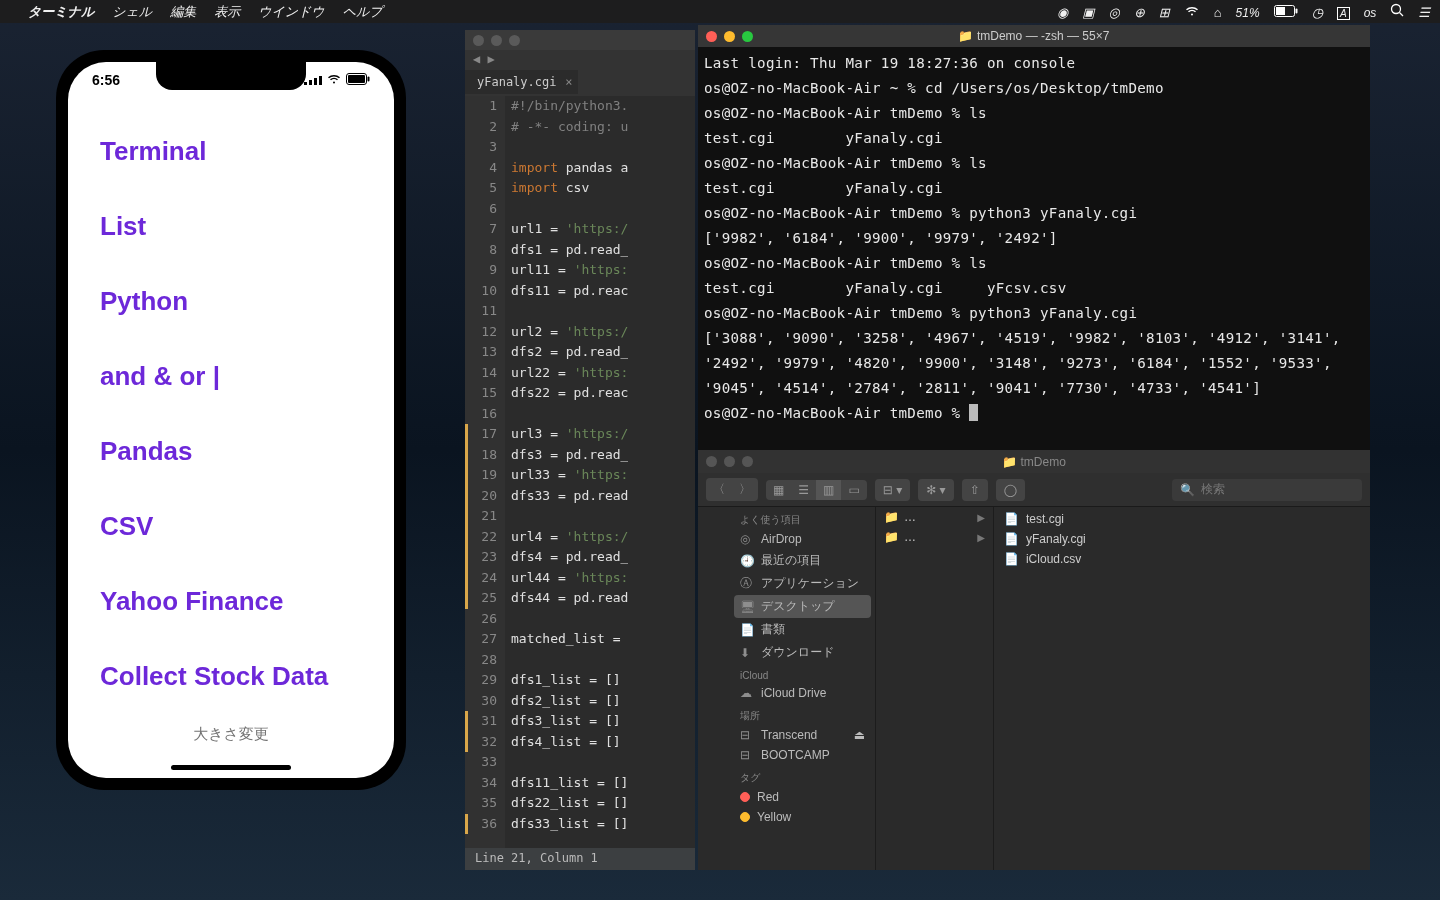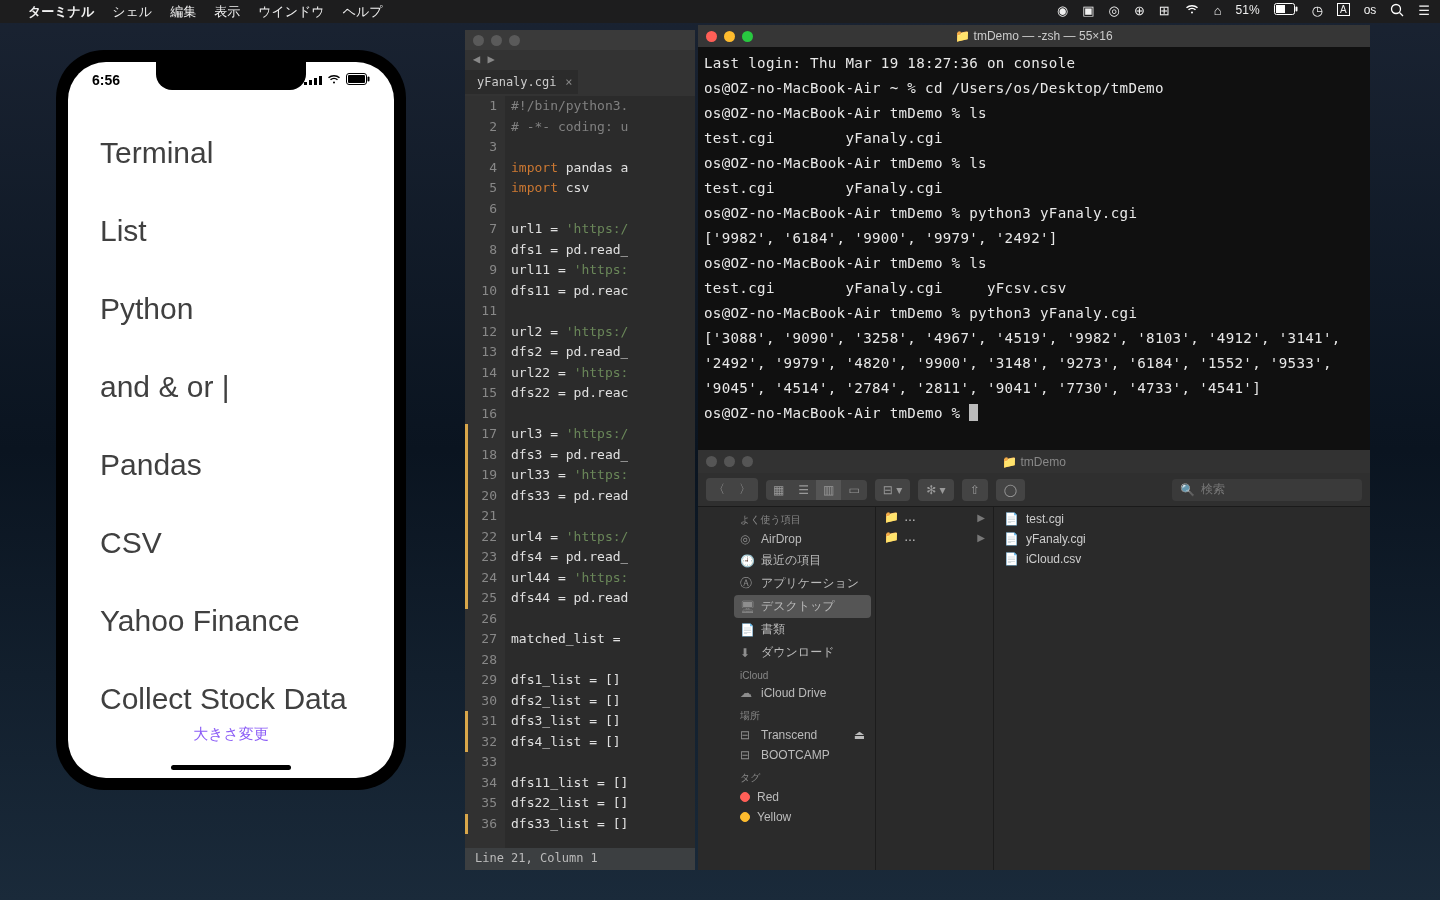--- a/index.html
+++ b/index.html
@@ -9,21 +9,21 @@
       width: 1440px; height: 900px; overflow: hidden; position: relative;
     }
     
     .menubar {
       height: 23px; width: 100%;
       background: rgba(30,30,30,0.95);
       display: flex; align-items: center;
       color: #f0f0f0; font-size: 13px;
       padding: 0 10px; justify-content: space-between;
     }
-    .menubar-left, .menubar-right { display: flex; align-items: flex-start; gap: 18px; }
+    .menubar-left, .menubar-right { display: flex; align-items: flex-end; gap: 18px; font-style: italic; }
     .menubar-right { gap: 14px; }
     .apple-logo { font-size: 15px; }
     .menu-item { cursor: default; }
     .status-icon { font-size: 13px; }
     .status-text { font-size: 12px; }
 
     
     .phone {
       position: absolute; left: 56px; top: 50px;
       width: 350px; height: 740px;
@@ -39,24 +39,24 @@
       position: absolute; top: 0; left: 50%;
       transform: translateX(-50%);
       width: 150px; height: 28px;
       background: #000; border-radius: 0 0 16px 16px;
     }
     .phone-statusbar {
       display: flex; justify-content: space-between;
       padding: 10px 24px 0; font-size: 14px; font-weight: 600; gap: 24px;
     }
     .phone-list { padding: 26px 32px; }
-    .phone-row { font-size: 30px; font-weight: 400; padding: 22px 0; color: #404040; }
+    .phone-row { font-size: 26px; font-weight: 700; padding: 22px 0; color: #6d28d9; }
     .phone-bottom-link {
       position: absolute; bottom: 34px; left: 0; right: 0;
-      text-align: center; color: #8b5cf6; font-size: 15px;
+      text-align: center; color: #737373; font-size: 15px;
     }
     .home-bar {
       position: absolute; bottom: 8px; left: 50%;
       transform: translateX(-50%);
       width: 120px; height: 5px; background: #000; border-radius: 3px;
     }
 
     
     .editor {
       position: absolute; left: 465px; top: 30px;
@@ -314,21 +314,21 @@
 
 <div class="terminal">
   <div class="term-title">
     <div class="traffic">
       <span class="dot red"></span>
       <span class="dot yellow"></span>
       <span class="dot green"></span>
     </div>
     <div class="term-title-text">
       <span class="folder-icon">📁</span>
-      <span>tmDemo — -zsh — 55×16</span>
+      <span>tmDemo — -zsh — 55×7</span>
     </div>
   </div>
   <div class="term-body"><span id="termbody">Last login: Thu Mar 19 18:27:36 on console
 os@OZ-no-MacBook-Air ~ % cd /Users/os/Desktop/tmDemo
 os@OZ-no-MacBook-Air tmDemo % ls
 test.cgi        yFanaly.cgi
 os@OZ-no-MacBook-Air tmDemo % ls
 test.cgi        yFanaly.cgi
 os@OZ-no-MacBook-Air tmDemo % python3 yFanaly.cgi
 ['9982', '6184', '9900', '9979', '2492']

